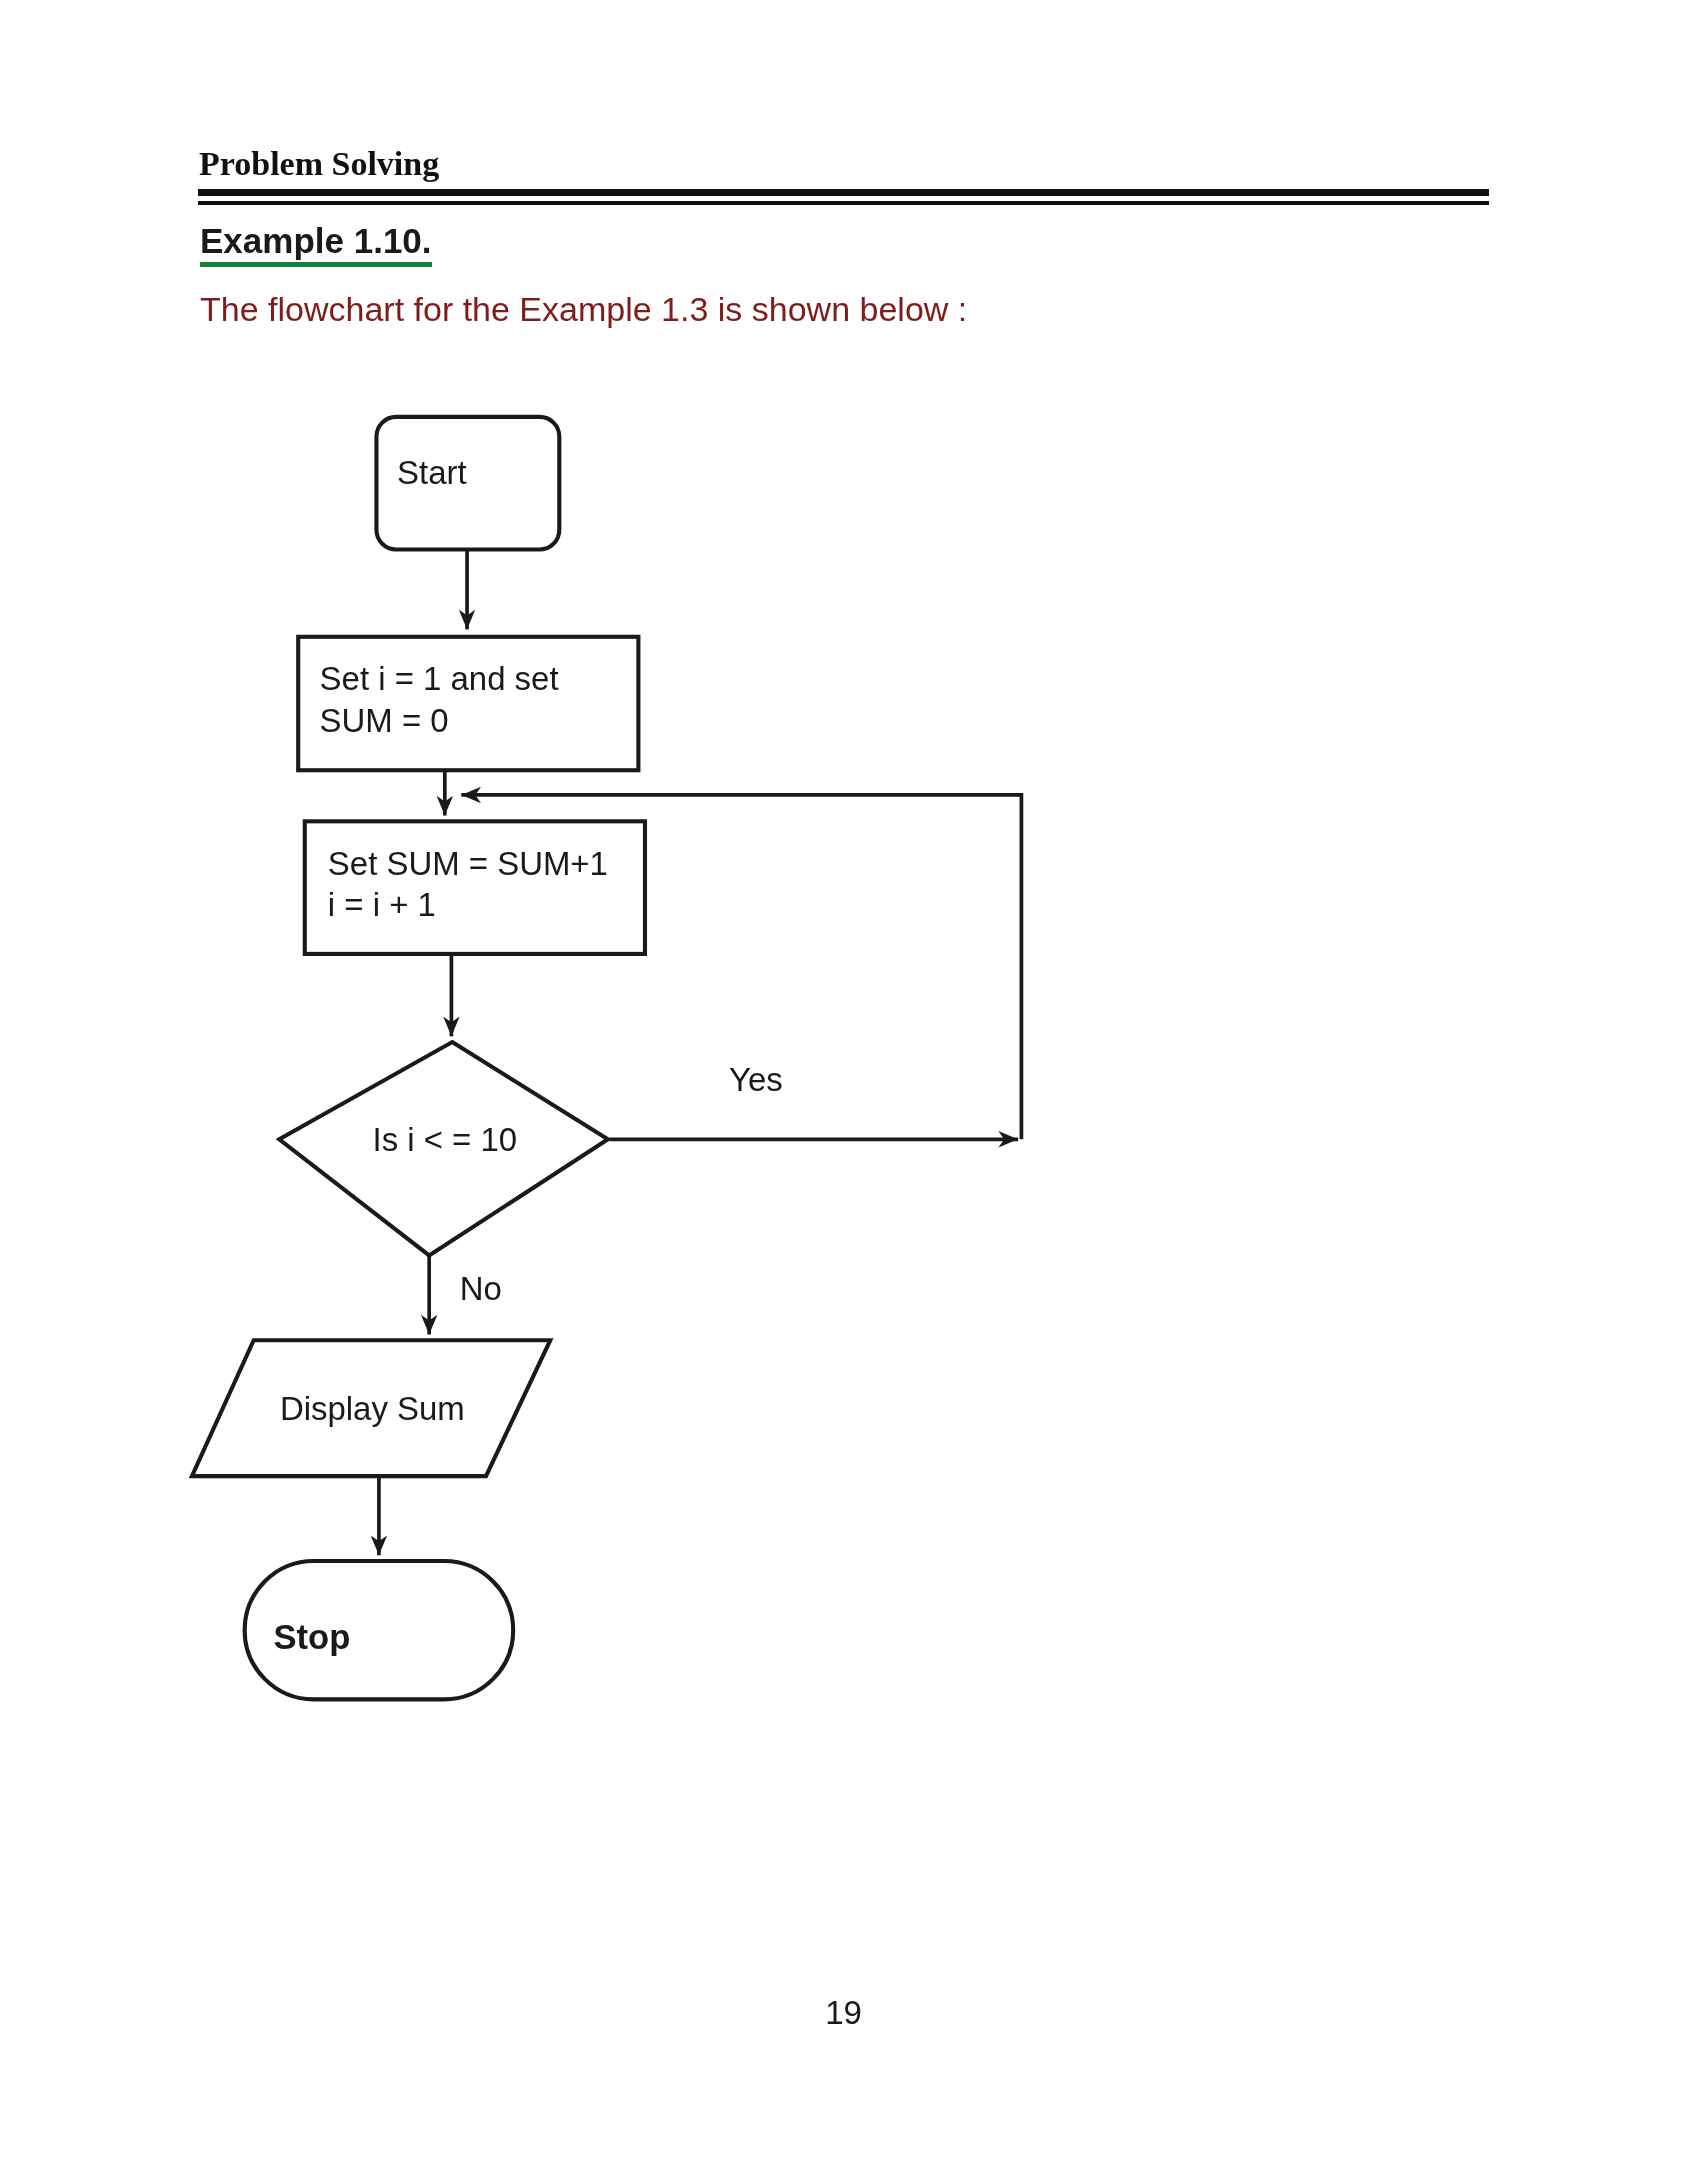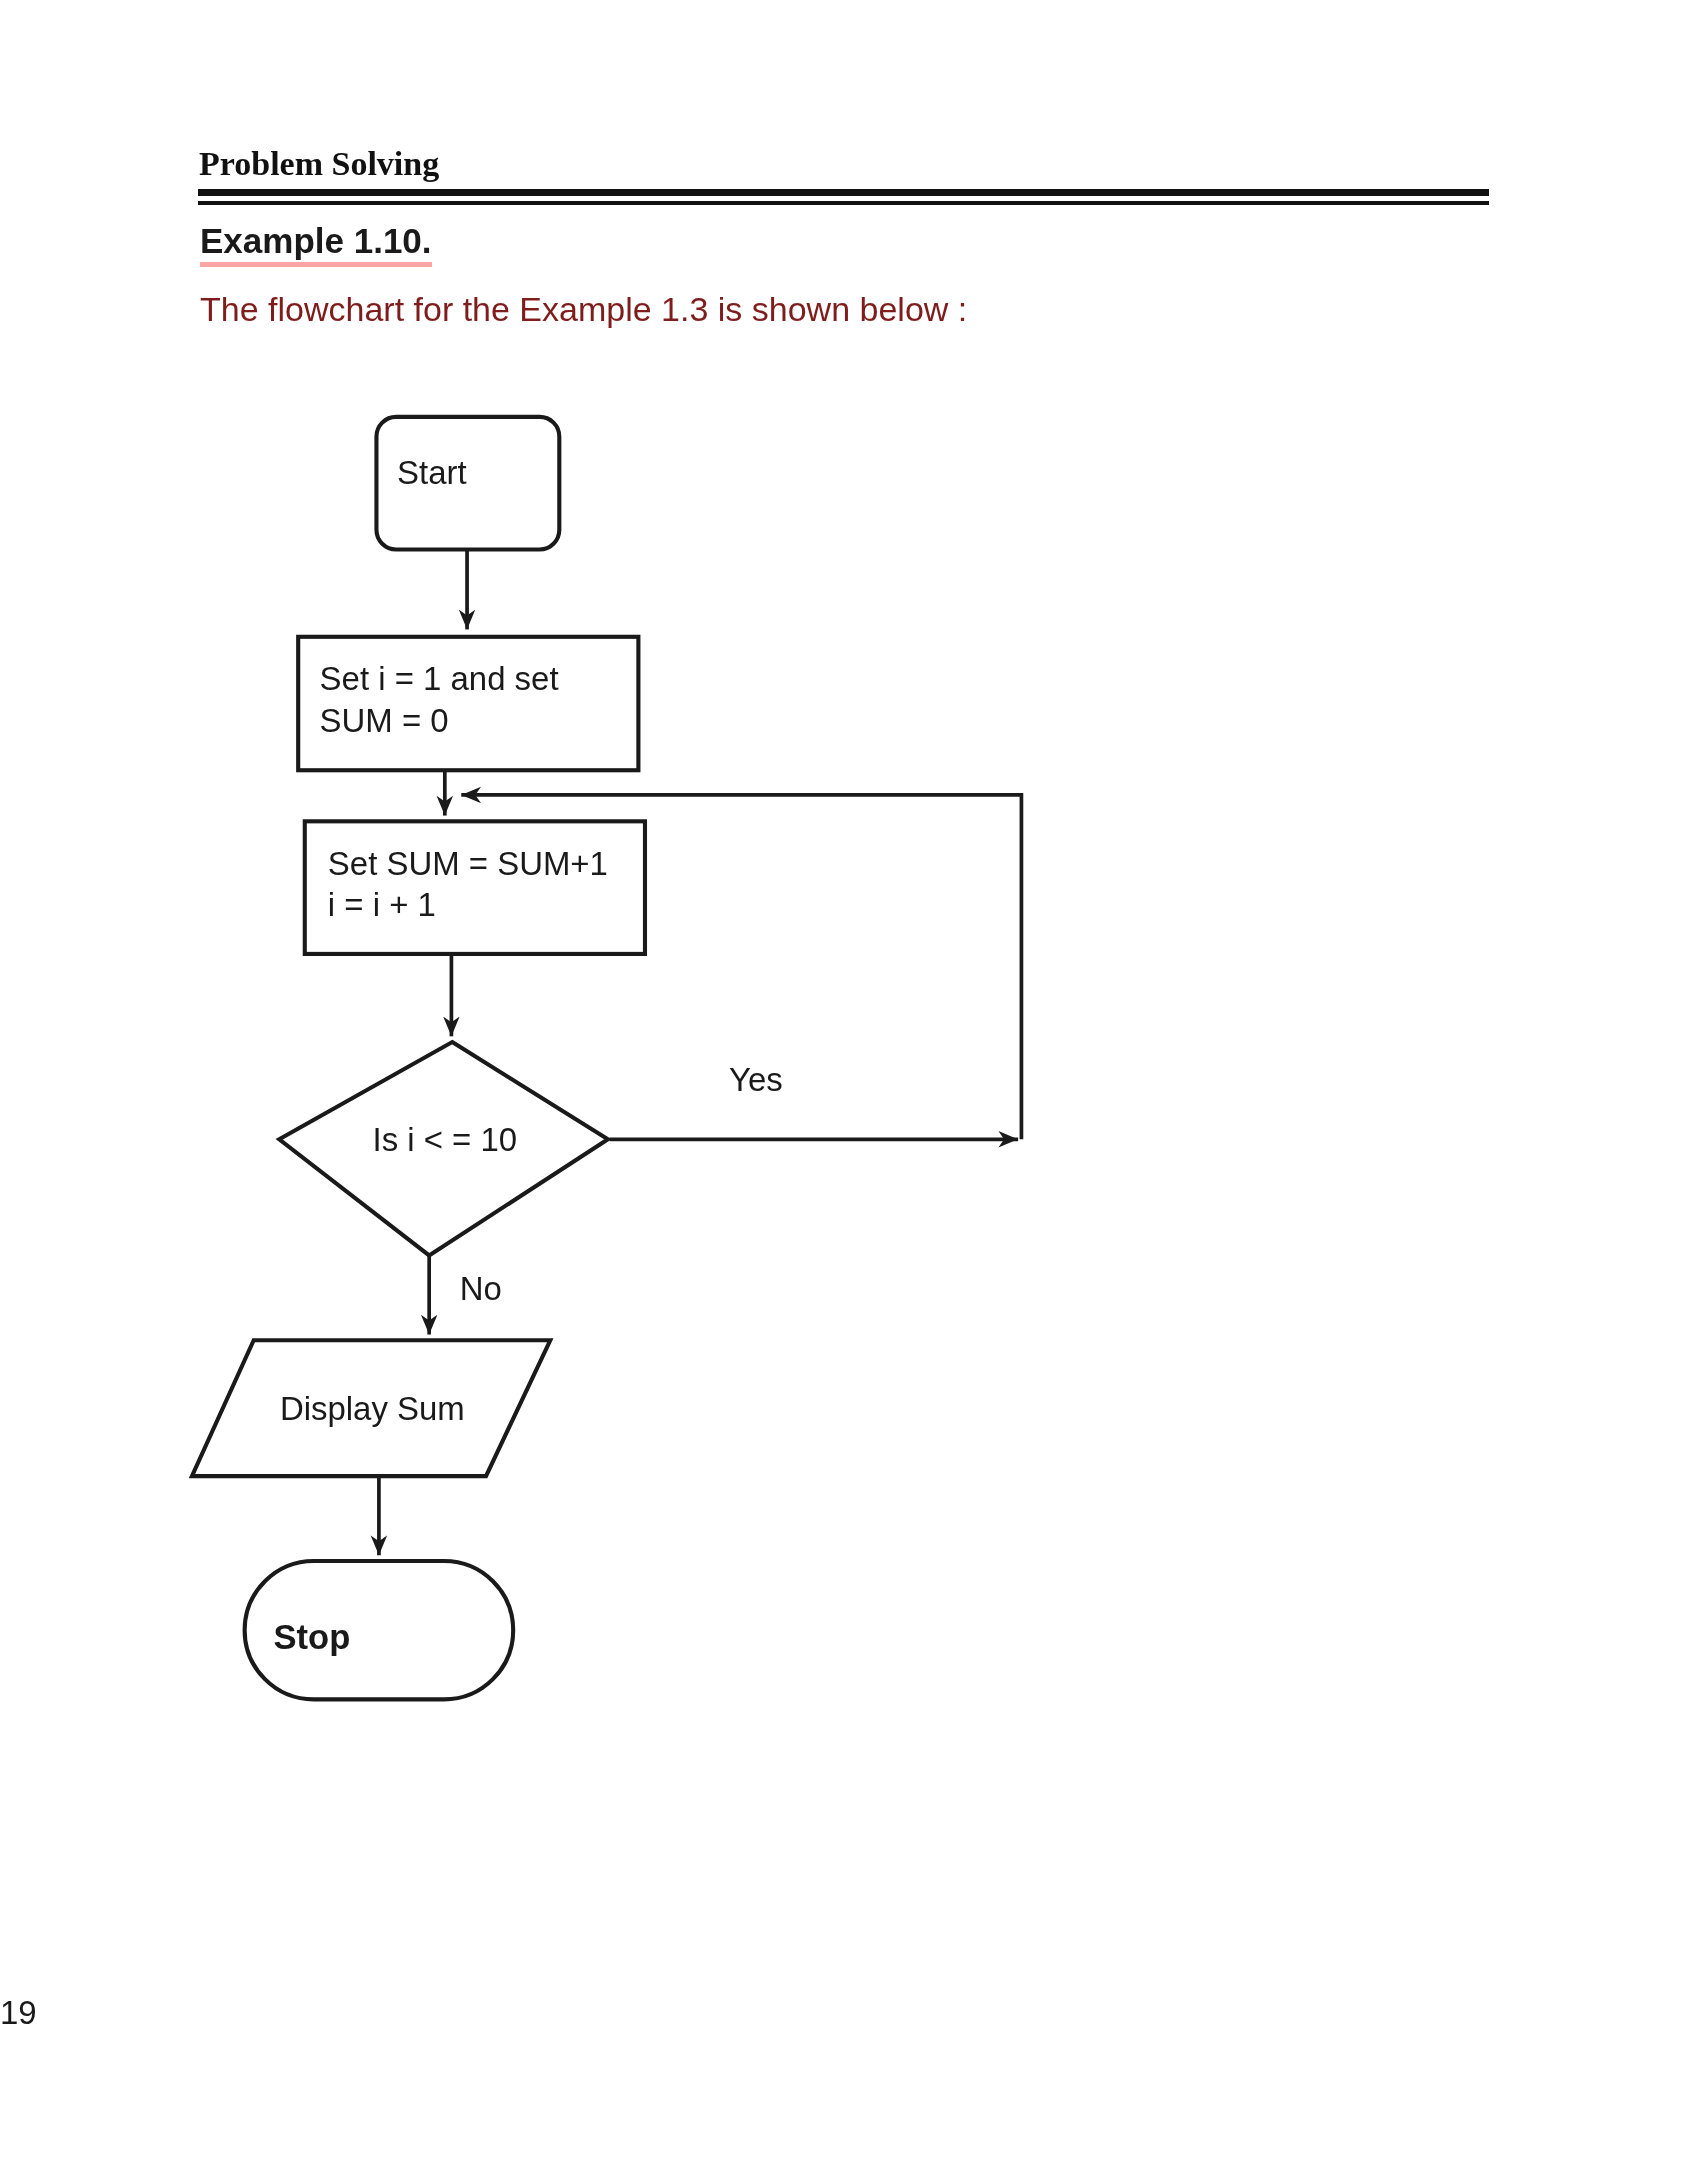--- a/index.html
+++ b/index.html
@@ -21,30 +21,30 @@
   .rule{position:absolute;left:198px;width:1291px;background:#111;}
   .rule-thick{top:189px;height:6.6px;}
   .rule-thin{top:201px;height:4.1px;}
   .example-heading{
     position:absolute;left:200px;top:223px;
     font-size:35px;font-weight:bold;line-height:1;
     color:#1a1a1a;
   }
   .example-heading span{
     display:inline-block;
-    border-bottom:5px solid #fca5a5;
+    border-bottom:5px solid #15803d;
     padding-bottom:4.1px;
   }
   .intro-text{
     position:absolute;left:200px;top:292px;
     font-size:34px;line-height:1;color:#7f1d1d;
   }
   .page-number{
     position:absolute;left:0;top:1994px;width:1687px;
-    text-align:left;font-size:33px;color:#1a1a1a;
+    text-align:center;font-size:33px;color:#1a1a1a;
   }
   svg.flowchart{position:absolute;left:0;top:0;}
   .fc-shape{fill:#ffffff;stroke:#1a1a1a;stroke-width:5;}
   .fc-line{fill:none;stroke:#1a1a1a;stroke-width:4.5;}
   .fc-text{
     font-family:"Liberation Sans", sans-serif;
     font-size:40px;fill:#1a1a1a;
   }
   .fc-text-bold{font-weight:bold;font-size:42px;}
 </style>

